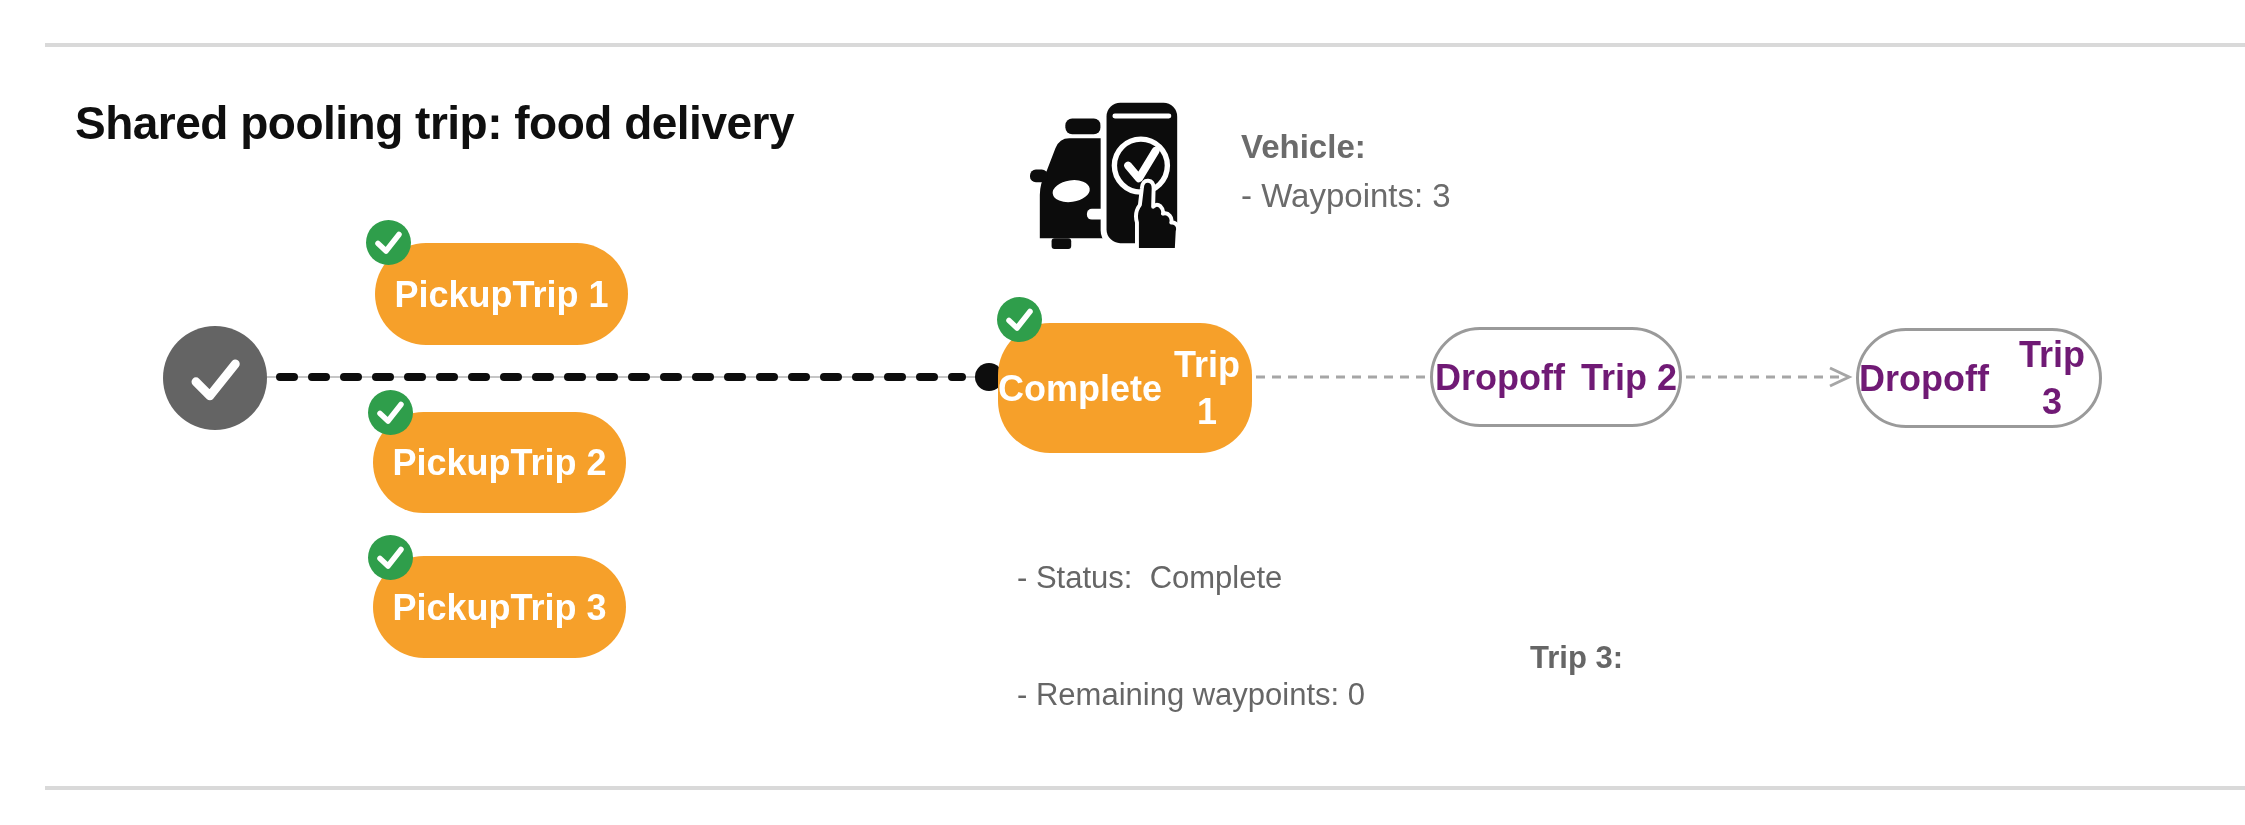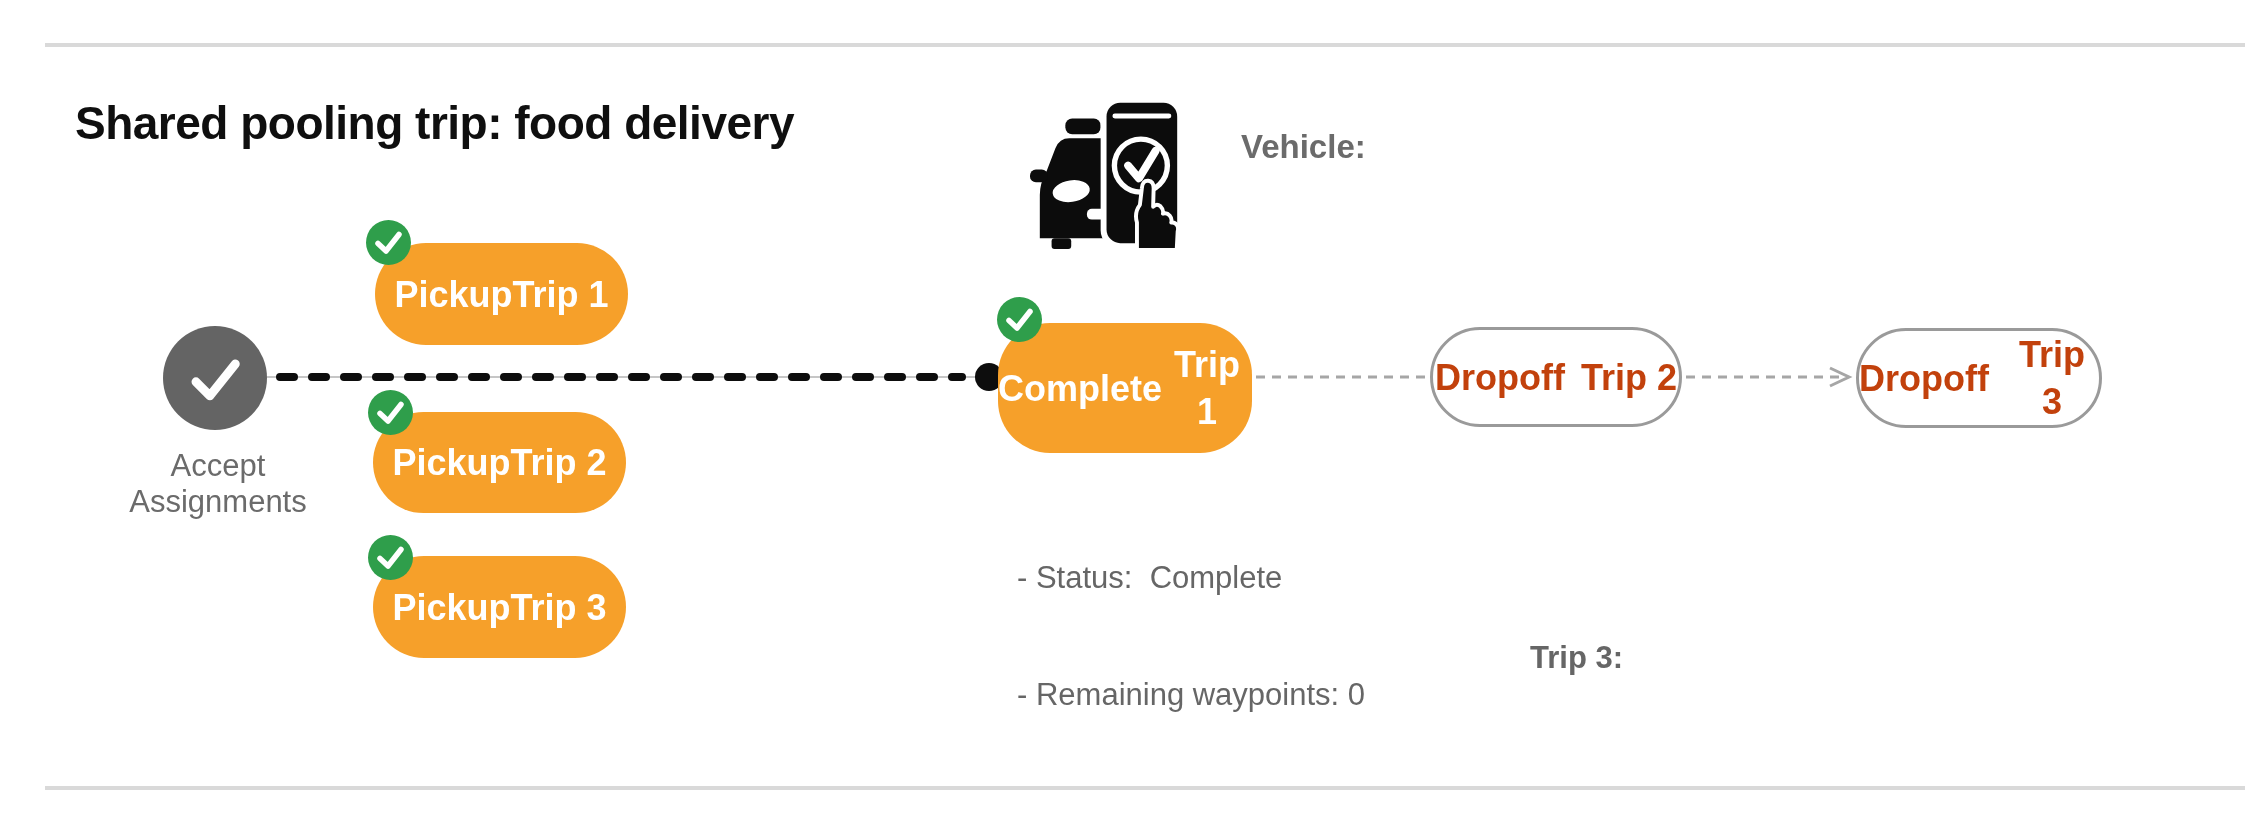--- a/index.html
+++ b/index.html
@@ -35,21 +35,21 @@
     position: absolute; left: 68px; top: 448px; width: 300px;
     text-align: center; color: #6b6b6b; font-size: 31px; line-height: 36px;
   }
 
   .pill {
     position: absolute; border-radius: 52px;
     display: flex; flex-direction: row; align-items: center; justify-content: center;
     text-align: center; font-size: 36px; line-height: 47px;
   }
   .pill.orange { background: #f6a02a; color: #ffffff; font-weight: 700; }
-  .pill.outline { background: #ffffff; border: 3px solid #9a9a9a; color: #c2410c; font-weight: 600; gap: 16px; }
+  .pill.outline { background: #ffffff; border: 3px solid #9a9a9a; color: #701a75; font-weight: 600; gap: 16px; }
 
   #pickup1   { left: 375px;  top: 243px; width: 253px; height: 102px; }
   #pickup2   { left: 373px;  top: 412px; width: 253px; height: 101px; }
   #pickup3   { left: 373px;  top: 556px; width: 253px; height: 102px; }
   #complete1 { left: 998px;  top: 323px; width: 254px; height: 130px; }
   #dropoff2  { left: 1430px; top: 327px; width: 252px; height: 100px; box-sizing: border-box; }
   #dropoff3  { left: 1856px; top: 328px; width: 246px; height: 100px; box-sizing: border-box; }
 
   .badge { position: absolute; width: 45px; height: 45px; }
   #badge-p1 { left: 366px; top: 220px; }
@@ -87,39 +87,36 @@
     <path d="M100 74 L111 87 L128 59" stroke="#ffffff" stroke-width="8" fill="none" stroke-linecap="round" stroke-linejoin="round"></path>
     <path d="M109 160 L109 132 Q106 122 112 114 L114 97 Q114.5 89 120.5 89.5 Q126 90 126 97 L125.5 116
          Q129 112 133 115.5 Q136.5 119 135.5 123
          Q139.5 121.5 142.5 125 Q145 128 144 132
          Q148 131.5 150 135 Q151.5 138 150.5 141
          L149.5 160 Z" fill="#0c0c0c" stroke="#ffffff" stroke-width="4" stroke-linejoin="round"></path>
   </svg>
 
   <div class="vehicle-text">
     <div class="bold">Vehicle:</div>
+    <div>- Waypoints: 3</div>
   </div>
 
   <svg class="connectors" viewBox="0 0 2245 825" aria-hidden="true">
     <line x1="266" y1="377" x2="986" y2="377" stroke="#c6c6c6" stroke-width="2"></line>
     <line x1="280" y1="377" x2="962" y2="377" stroke="#0d0d0d" stroke-width="8" stroke-linecap="round" stroke-dasharray="14 18"></line>
     <circle cx="989" cy="377" r="14" fill="#0d0d0d"></circle>
     <line x1="1256" y1="377" x2="1426" y2="377" stroke="#a6a6a6" stroke-width="3" stroke-dasharray="9 7"></line>
     <line x1="1686" y1="377" x2="1840" y2="377" stroke="#a6a6a6" stroke-width="3" stroke-dasharray="9 7"></line>
     <path d="M1830 368 L1849 377 L1830 386" stroke="#a6a6a6" stroke-width="3" fill="none"></path>
   </svg>
 
   <div class="start-circle">
     <svg width="66" height="66" viewBox="0 0 104 104" aria-hidden="true">
       <path d="M22 58 L44 80 L84 30" stroke="#ffffff" stroke-width="14" fill="none" stroke-linecap="round" stroke-linejoin="round"></path>
     </svg>
-  </div>
-  <div class="start-label">
-    <div>Accept</div>
-    <div>Assignments</div>
   </div>
 
   <div class="pill orange" id="pickup1">
     <span>Pickup</span>
     <span>Trip 1</span>
   </div>
   <div class="pill orange" id="pickup2">
     <span>Pickup</span>
     <span>Trip 2</span>
   </div>

